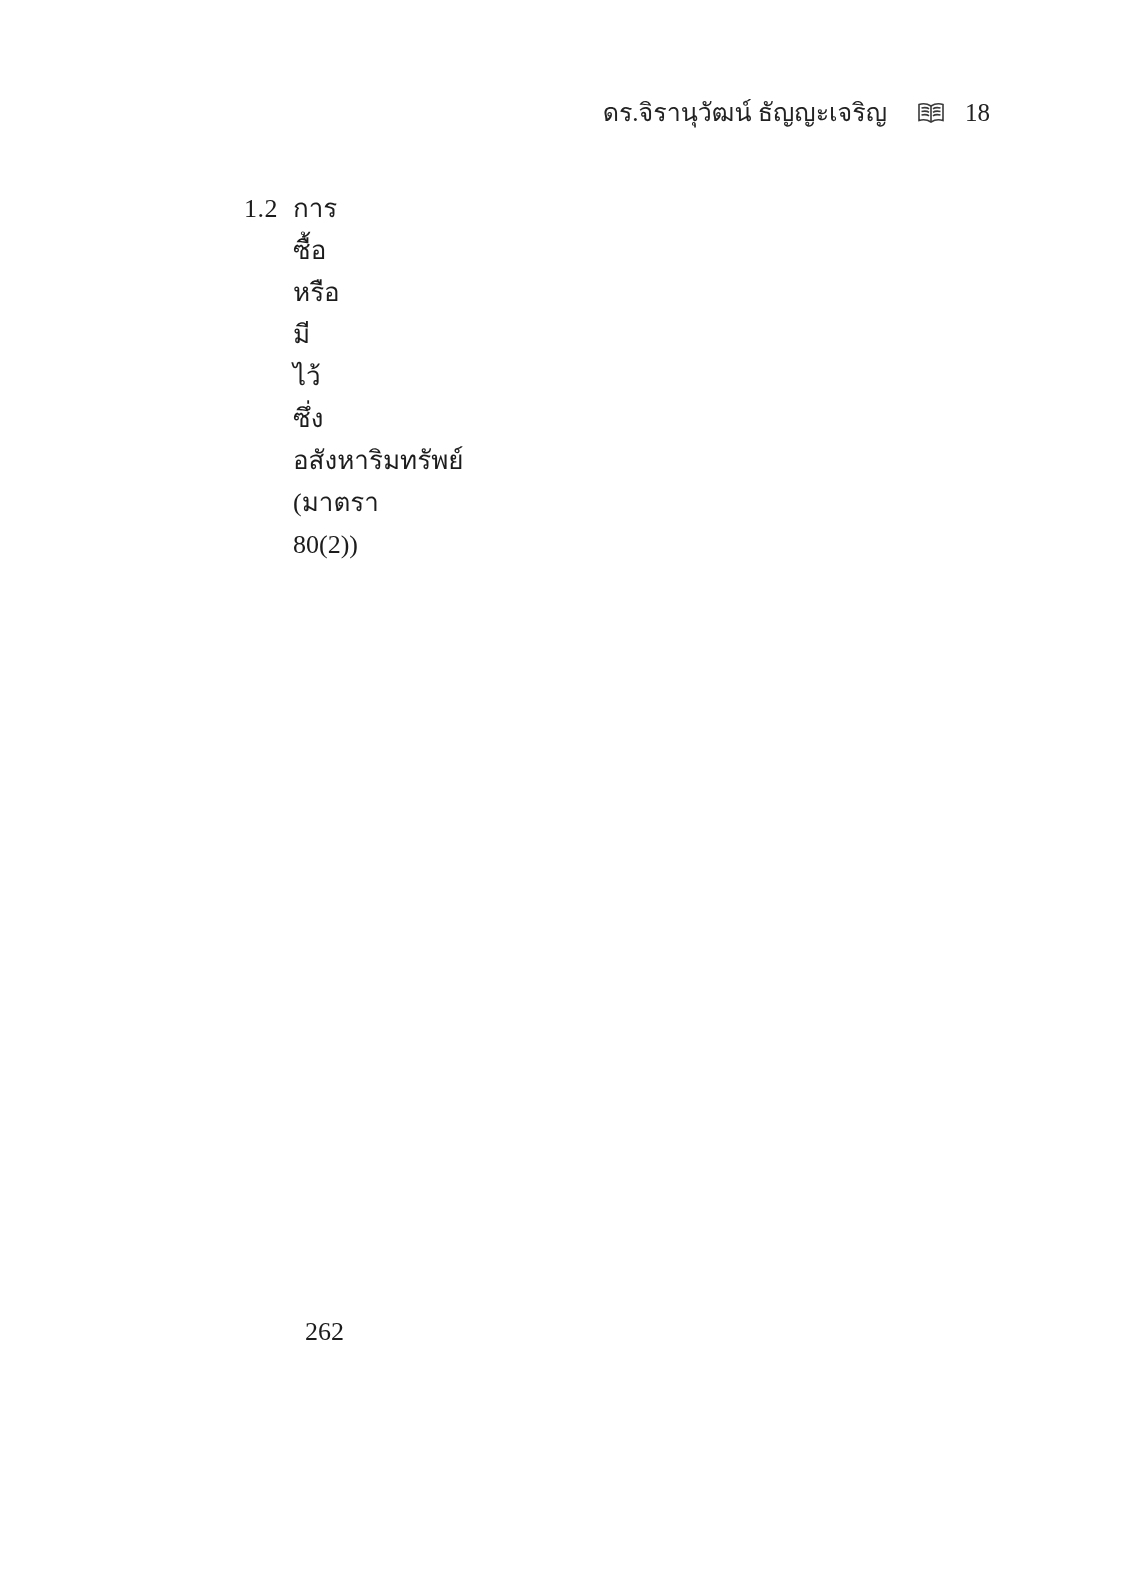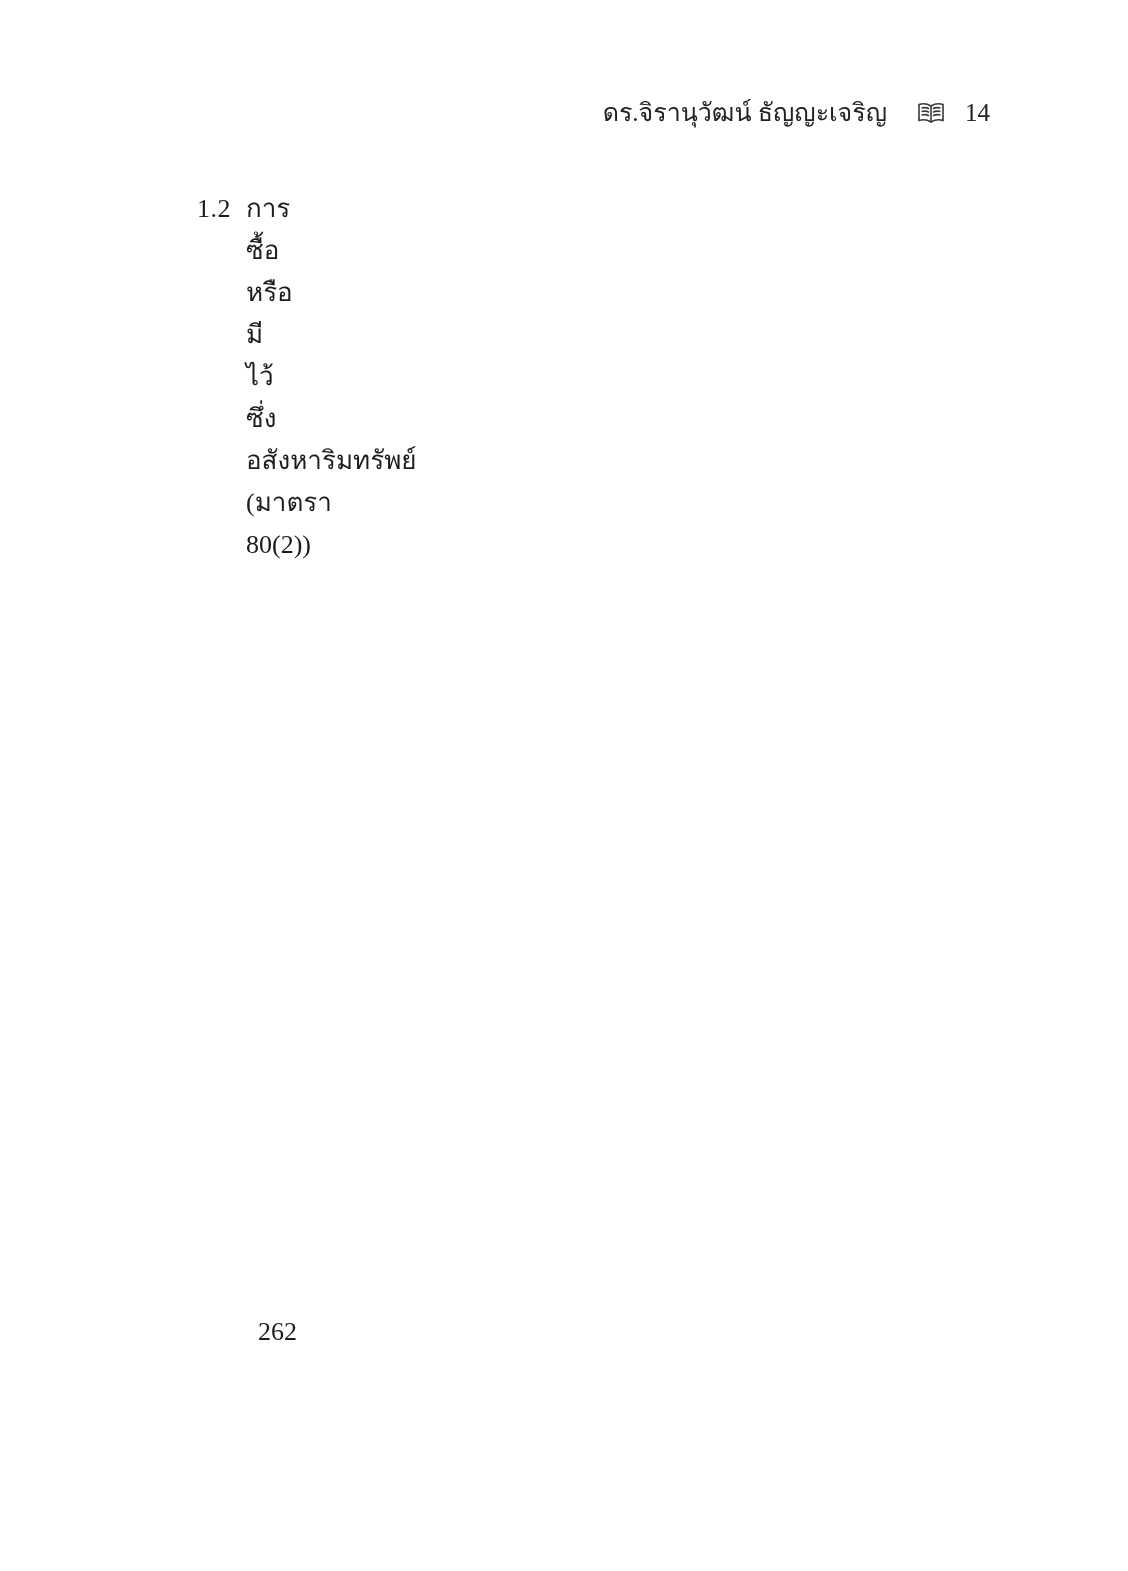--- a/index.html
+++ b/index.html
@@ -7,21 +7,21 @@
     width:1128px;height:1571px;
     background:#ffffff;
     color:#1c1c1c;
     font-family:"Liberation Serif","DejaVu Serif",serif;
     position:relative;
     overflow:hidden;
   }
   .page{
     box-sizing:border-box;
     width:1128px;height:1165px;
-    padding:98px 138px 0 64px; 
+    padding:98px 138px 0 111px; 
   }
   
   .header{
     display:flex;
     justify-content:flex-end;
     align-items:center;
     gap:14px;
     font-size:25px;
     line-height:30px;
     color:#222;
@@ -65,21 +65,21 @@
     <span>ดร.จิรานุวัฒน์ ธัญญะเจริญ</span>
     <span class="book-icon">
       <svg width="28" height="22" viewBox="0 0 28 22" aria-hidden="true">
         <g fill="none" stroke="#3a3a3a" stroke-width="1.6">
           <path d="M14 4 C10 1.5 5 1.5 2 2.5 L2 18.5 C5 17.5 10 17.5 14 20 C18 17.5 23 17.5 26 18.5 L26 2.5 C23 1.5 18 1.5 14 4 Z"></path>
           <path d="M14 4 L14 20"></path>
           <path d="M4.5 6 C7.5 5.4 10.5 5.7 12 6.8 M4.5 9.5 C7.5 8.9 10.5 9.2 12 10.3 M4.5 13 C7.5 12.4 10.5 12.7 12 13.8 M16 6.8 C17.5 5.7 20.5 5.4 23.5 6 M16 10.3 C17.5 9.2 20.5 8.9 23.5 9.5 M16 13.8 C17.5 12.7 20.5 12.4 23.5 13"></path>
         </g>
       </svg>
     </span>
-    <span>14</span>
+    <span>18</span>
   </div>
 
   <div class="toc" id="toc">
       <div class="entry lvl2">
         <span class="num">1.2</span>
         <span class="body">
           <span class="line">การซื้อหรือมีไว้ซึ่งอสังหาริมทรัพย์ (มาตรา 80(2))</span>
         </span>
         <span class="page">262</span>
       </div>

